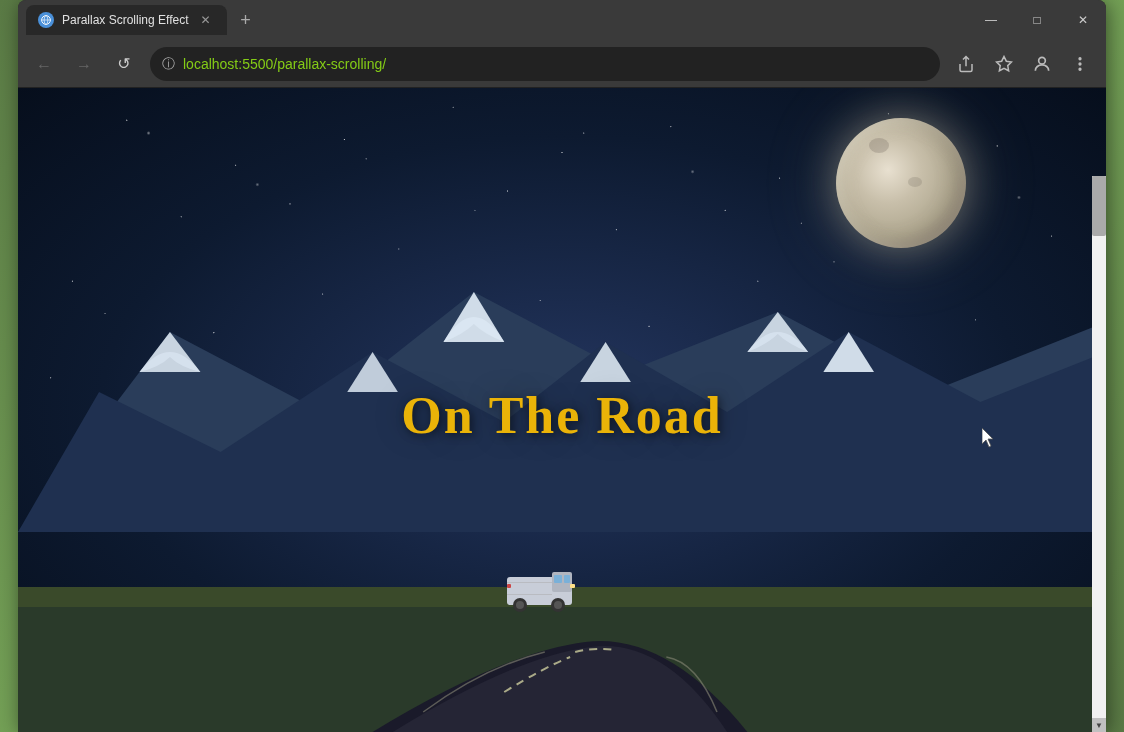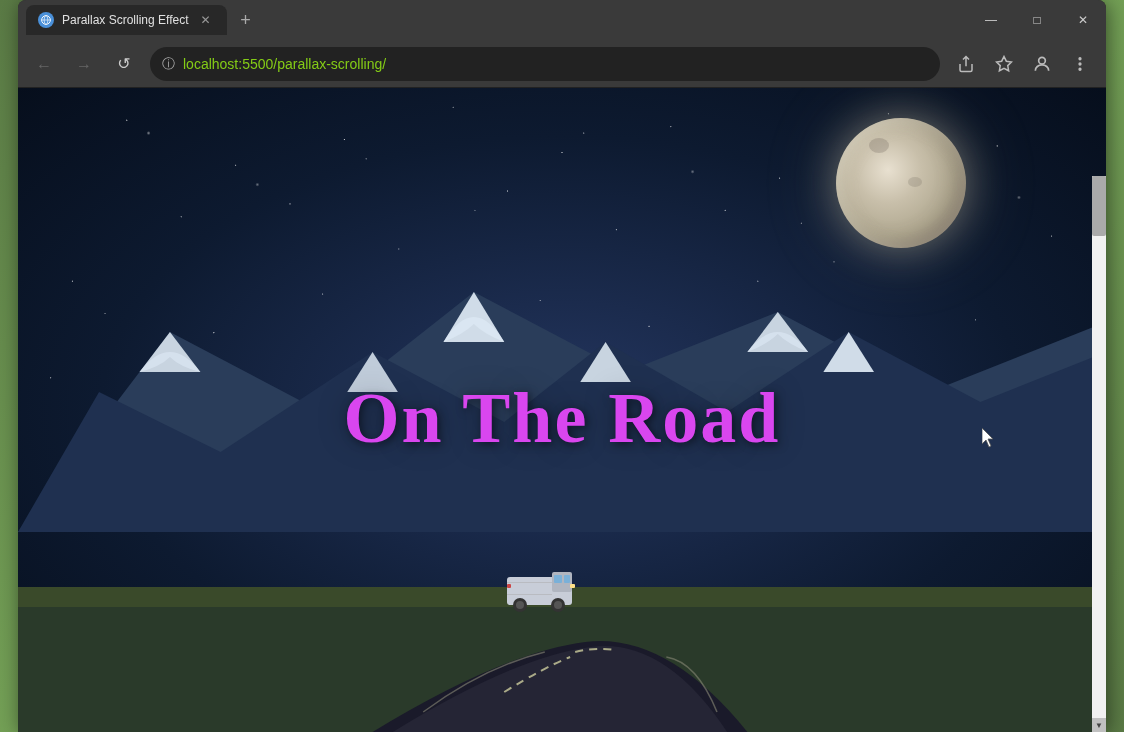--- a/index.html
+++ b/index.html
@@ -387,23 +387,23 @@
       width: 100%;
       height: 100%;
     }
 
     
     .hero-text {
       position: absolute;
       top: 50%;
       left: 50%;
       transform: translate(-50%, -40%);
-      font-size: 72px;
+      font-size: 52px;
       font-weight: bold;
-      color: #d946ef;
+      color: #eab308;
       font-family: Georgia, 'Times New Roman', serif;
       text-shadow: 2px 2px 8px rgba(0,0,0,0.5), 0 0 30px rgba(0,0,0,0.3);
       white-space: nowrap;
       letter-spacing: 2px;
     }
 
     
     .vehicle {
       position: absolute;
       bottom: 115px;

